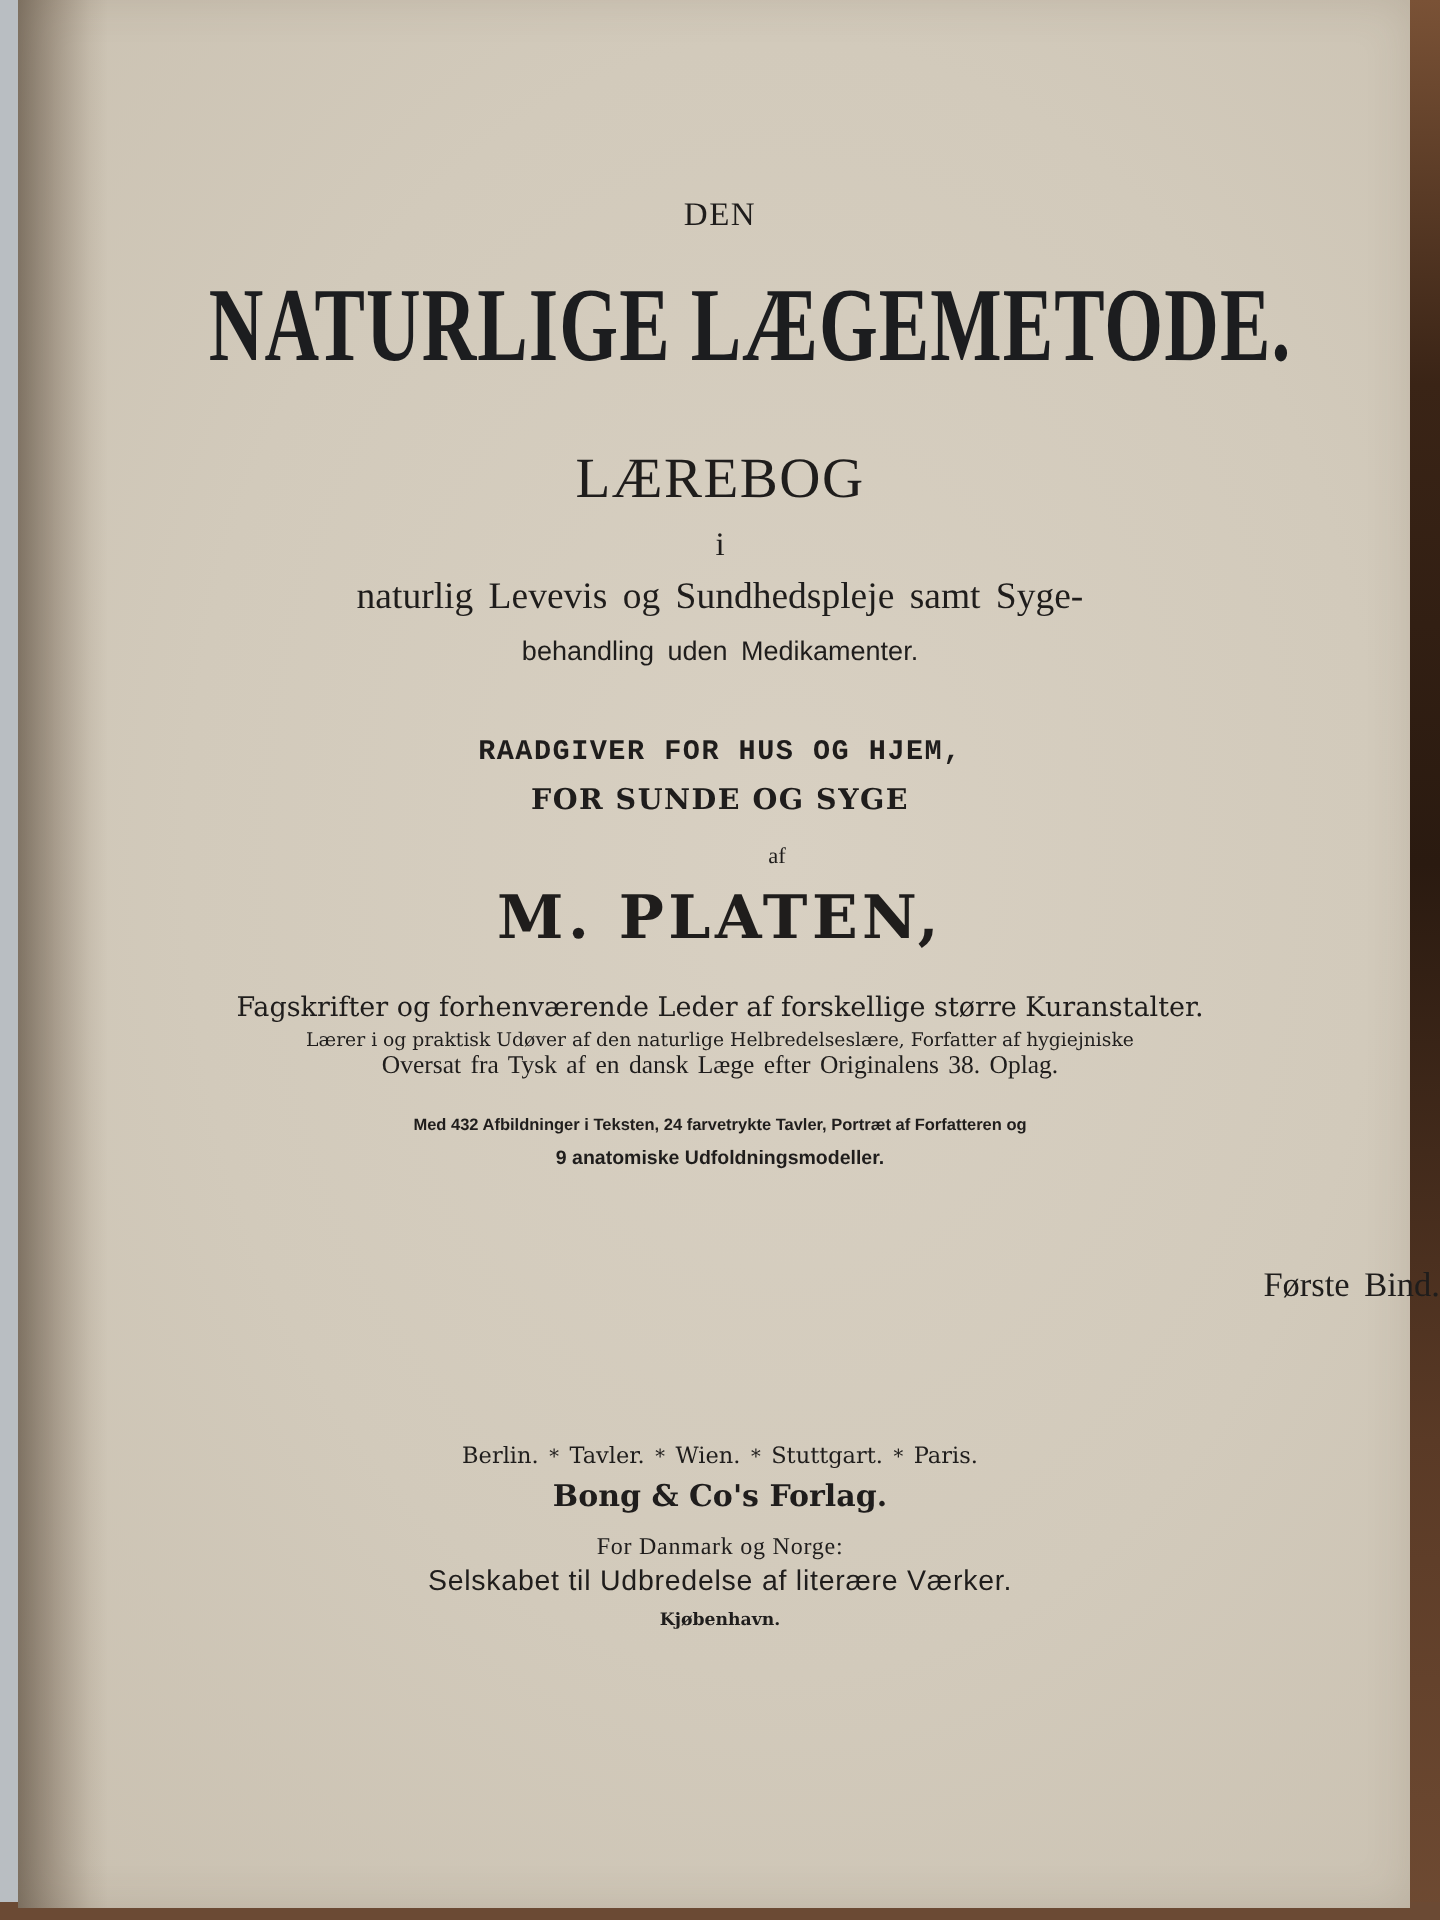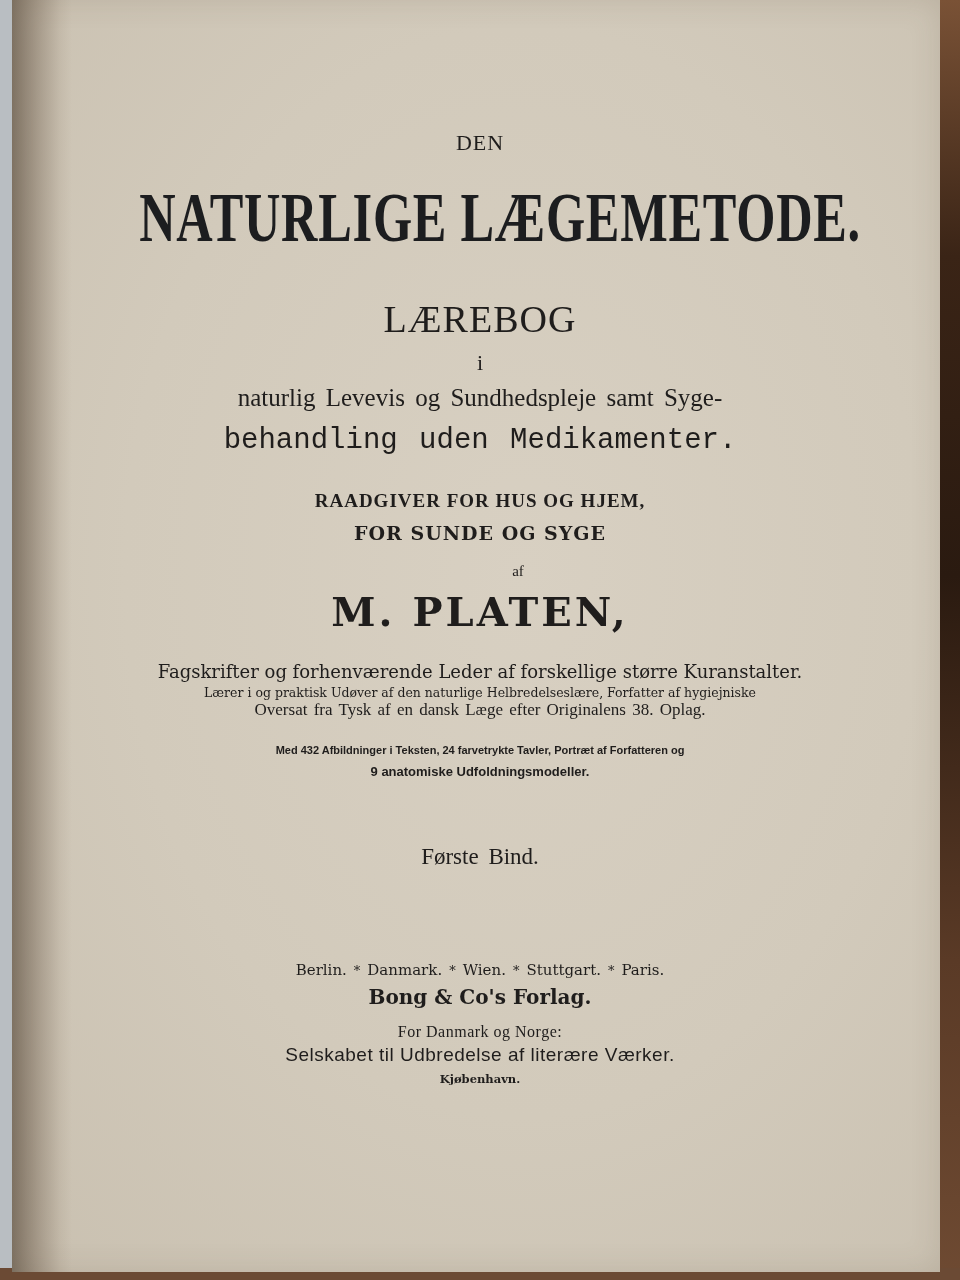--- a/index.html
+++ b/index.html
@@ -88,27 +88,27 @@
     font-size: 22px;
   }
   .subtitle1 {
     top: 384px;
     font-family: "Liberation Serif", serif;
     font-size: 25px;
     word-spacing: 4px;
   }
   .subtitle2 {
     top: 424px;
-    font-family: Liberation Mono, monospace;
-    font-size: 29px;
+    font-family: Liberation Sans, sans-serif;
+    font-size: 18px;
     word-spacing: 4px;
   }
   .raad1 {
     top: 490px;
-    font-family: Liberation Serif, serif;
+    font-family: Liberation Mono, monospace;
     font-size: 19px;
     font-weight: bold;
     letter-spacing: 1px;
   }
   .raad2 {
     top: 522px;
     font-family: "DejaVu Serif", serif;
     font-size: 19px;
     font-weight: bold;
     letter-spacing: 1px;
@@ -153,20 +153,21 @@
     top: 764px;
     font-family: "Liberation Sans", sans-serif;
     font-size: 13px;
     font-weight: bold;
   }
   .bind {
     top: 844px;
     font-family: "Liberation Serif", serif;
     font-size: 23px;
     word-spacing: 4px;
+    text-align: right;
   }
   .cities {
     top: 961px;
     font-family: "DejaVu Serif", serif;
     font-size: 15px;
   }
   .cities .star {
     margin: 0 7px;
     font-size: 13px;
   }
@@ -217,19 +218,19 @@
   <div class="line raad2">FOR SUNDE OG SYGE</div>
   <div class="line af">af</div>
   <div class="line author">M. PLATEN,</div>
   <div class="line desc1">Lærer i og praktisk Udøver af den naturlige Helbredelseslære, Forfatter af hygiejniske</div>
   <div class="line desc2">Fagskrifter og forhenværende Leder af forskellige større Kuranstalter.</div>
   <div class="line oversat">Oversat fra Tysk af en dansk Læge efter Originalens 38. Oplag.</div>
   <div class="line med1">Med 432 Afbildninger i Teksten, 24 farvetrykte Tavler, Portræt af Forfatteren og</div>
   <div class="line med2">9 anatomiske Udfoldningsmodeller.</div>
   <div class="line bind">Første Bind.</div>
   <div class="line cities">
-    <span>Berlin.</span><span class="star">*</span><span>Danmark.</span><span class="star">*</span><span>Wien.</span><span class="star">*</span><span>Stuttgart.</span><span class="star">*</span><span>Paris.</span>
+    <span>Berlin.</span><span class="star">*</span><span>Tavler.</span><span class="star">*</span><span>Wien.</span><span class="star">*</span><span>Stuttgart.</span><span class="star">*</span><span>Paris.</span>
   </div>
   <div class="line forlag">Bong &amp; Co's Forlag.</div>
   <div class="line danmark">For Danmark og Norge:</div>
   <div class="line selskabet">Selskabet til Udbredelse af literære Værker.</div>
   <div class="line kbh">Kjøbenhavn.</div>
 </div>
 
 </body></html>

